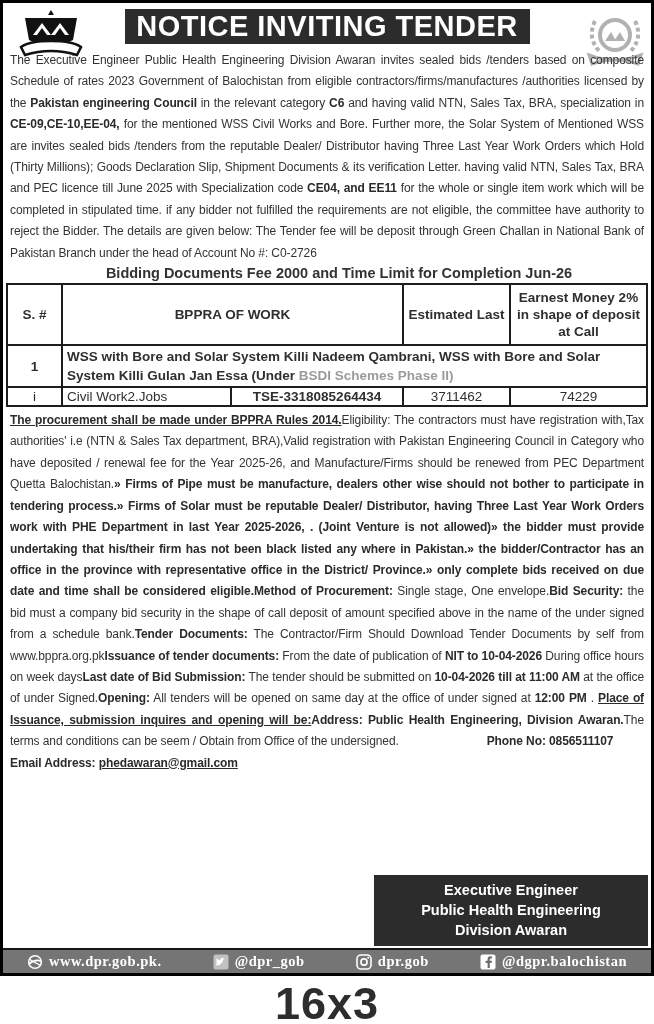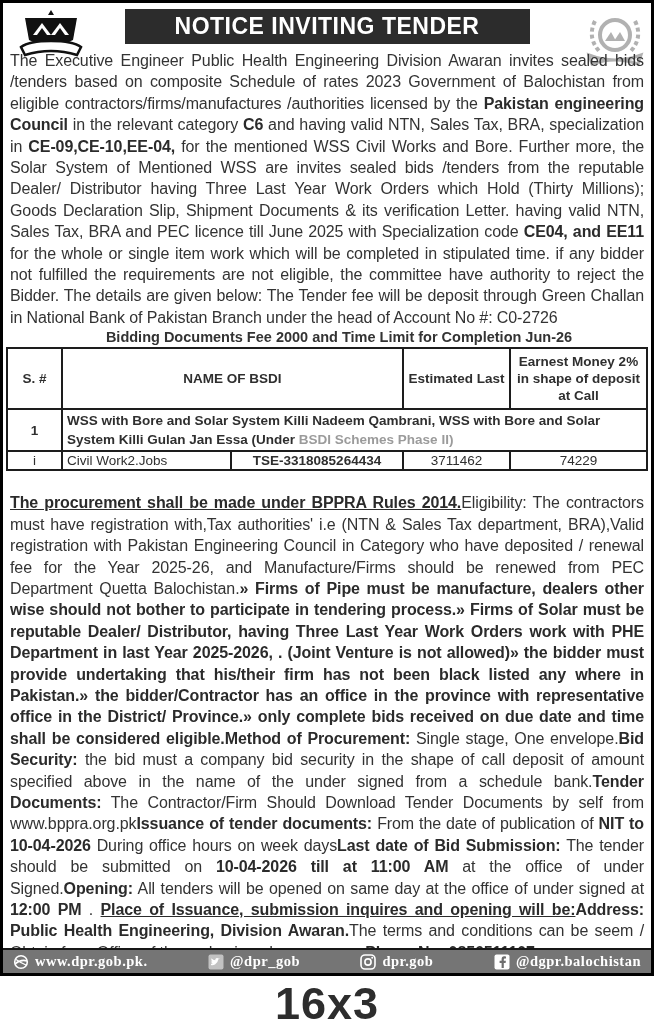--- a/index.html
+++ b/index.html
@@ -19,31 +19,31 @@
   }
   
   .logo-left { position:absolute; left:14px; top:6px; width:68px; height:58px; }
   .logo-right{ position:absolute; right:4px; top:4px; width:64px; height:72px; opacity:.85; }
   .titlebar {
     width:405px; height:35px;
     margin:6px auto 6px auto;
     background:#2c2c2c;
     color:#fff;
     font-weight:bold;
-    font-size:23px;
+    font-size:29px;
     letter-spacing:.5px;
     text-align:center;
     line-height:35px;
     position:relative; z-index:1;
   }
   
   .para {
     position:relative; z-index:1;
     padding:0 7px;
-    font-size:16px;
+    font-size:12px;
     line-height:21.4px;
     letter-spacing:-0.1px;
     text-align:justify;
     color:#333;
   }
   .para .b { font-weight:bold; color:#2b2b2b; }
   .para .u { text-decoration:underline; }
   .para .sp { margin-left:88px; }
   .bidding-line {
     text-align:center;
@@ -73,21 +73,21 @@
     text-align:center;
     line-height:17px;
     padding:4px 4px;
   }
   td.c { text-align:center; }
   td.name-cell { font-weight:bold; line-height:19px; padding:2px 6px; }
   td.name-cell .gray { color:#9b9b9b;text-align:right; }
   td.work-cell { padding-left:10px; }
   td.work-cell .qty { }
   td.tse { font-weight:bold; text-align:center; }
-  .terms { margin-top:21px; }
+  .terms { margin-top:3px; }
   
   .prq {
     position:absolute; left:8px; bottom:28px;
     font-weight:bold; font-size:17px; color:#222;
     z-index:2;
   }
   .sig-box {
     position:absolute; right:3px; bottom:27px;
     width:274px;
     background:#2c2c2c;
@@ -100,21 +100,21 @@
     z-index:2;
   }
   .footer-bar {
     position:absolute; left:0; bottom:0;
     width:100%; height:25px;
     background:#757575;
     border-top:2px solid #161616;
     display:flex;
     align-items:center;
     justify-content:space-between;
-    padding:0 10px;
+    padding:0 24px;
     color:#fff;
     font-family:"Liberation Serif", serif;
     font-weight:bold;
     font-size:14.5px;
     letter-spacing:.5px;
     z-index:3;
   }
   .fitem { display:flex; align-items:center; gap:6px; white-space:nowrap; }
   .fitem svg { display:block; }
   .size-tag {
@@ -162,21 +162,21 @@
     <colgroup>
       <col style="width:55px">
         <col style="width:169px">
         <col style="width:172px">
         <col style="width:107px">
         <col style="width:137px">
     </colgroup>
     <tbody>
         <tr>
       <th>S. #</th>
-      <th colspan="2">NAME OF BSDI</th>
+      <th colspan="2">BPPRA OF WORK</th>
       <th>Estimated Last</th>
       <th>Earnest Money 2% in shape of deposit at Call</th>
     </tr>
     <tr>
       <td class="c" style="font-weight:bold">1</td>
       <td colspan="4" class="name-cell">
         <span>WSS with Bore and Solar System Killi Nadeem Qambrani, WSS with Bore and Solar System Killi Gulan Jan Essa   (Under </span><span class="gray">BSDI Schemes Phase II)</span>
       </td>
     </tr>
     <tr>
@@ -187,20 +187,25 @@
       <td class="tse">TSE-3318085264434</td>
       <td class="c">3711462</td>
       <td class="c">74229</td>
     </tr>
   </tbody>
     </table>
 
   <p class="para terms"><span class="b u">The procurement shall be made under BPPRA Rules 2014.</span><span>Eligibility: The contractors must have registration with,Tax authorities' i.e (NTN &amp; Sales Tax department, BRA),Valid registration with Pakistan Engineering Council in Category who have deposited / renewal fee for the Year 2025-26, and Manufacture/Firms should be renewed from PEC Department Quetta Balochistan.</span><span class="b">» Firms of Pipe must be manufacture, dealers other wise should not bother to participate in tendering process.</span><span class="b">» Firms of Solar must be reputable Dealer/ Distributor, having Three Last Year Work Orders work with PHE Department in last Year 2025-2026, . (Joint Venture is not allowed)</span><span class="b">» the bidder must provide undertaking that his/their firm has not been black listed any where in Pakistan.</span><span class="b">» the bidder/Contractor has an office in the province with representative office in the District/ Province.</span><span class="b">» only complete bids received on due date and time shall be considered eligible.</span><span class="b">Method of Procurement:</span><span> Single stage, One envelope.</span><span class="b">Bid Security:</span><span> the bid must a company bid security in the shape of call deposit of amount specified above in  the name of the under signed from a schedule bank.</span><span class="b">Tender Documents:</span><span>  The Contractor/Firm Should Download Tender Documents by self from www.bppra.org.pk</span><span class="b">Issuance of tender documents:</span><span> From the date of publication of </span><span class="b">NIT to 10-04-2026</span><span> During office hours on week days</span><span class="b">Last date of Bid Submission:</span><span> The tender should be submitted on </span><span class="b">10-04-2026 till at 11:00 AM</span><span> at the office of under Signed.</span><span class="b">Opening:</span><span> All tenders will be opened on same day at the office of under signed at </span><span class="b">12:00 PM</span><span> . </span><span class="b u">Place of Issuance, submission inquires and opening will be:</span><span class="b">Address: Public Health Engineering, Division Awaran.</span><span>The terms and conditions can be seem / Obtain from Office of the undersigned.</span><span class="b sp">Phone No: 0856511107</span><br><span class="b">Email Address: </span><span class="b u">phedawaran@gmail.com</span></p>
 
 
+  <div class="sig-box">
+    <div>Executive Engineer</div>
+    <div>Public Health Engineering</div>
+    <div>Division Awaran</div>
+  </div>
 
   <div class="footer-bar">
     <span class="fitem">
       <svg width="16" height="16" viewBox="0 0 16 16">
         <circle cx="8" cy="8" r="6.3" fill="none" stroke="#fff" stroke-width="1.6"></circle>
         <path d="M2 10 q6 -5 12 -3" fill="none" stroke="#fff" stroke-width="1.6"></path>
         <path d="M3 5.5 q5 3.5 10 5.5" fill="none" stroke="#fff" stroke-width="1.3"></path>
       </svg>
       <span>www.dpr.gob.pk.</span>
     </span>

